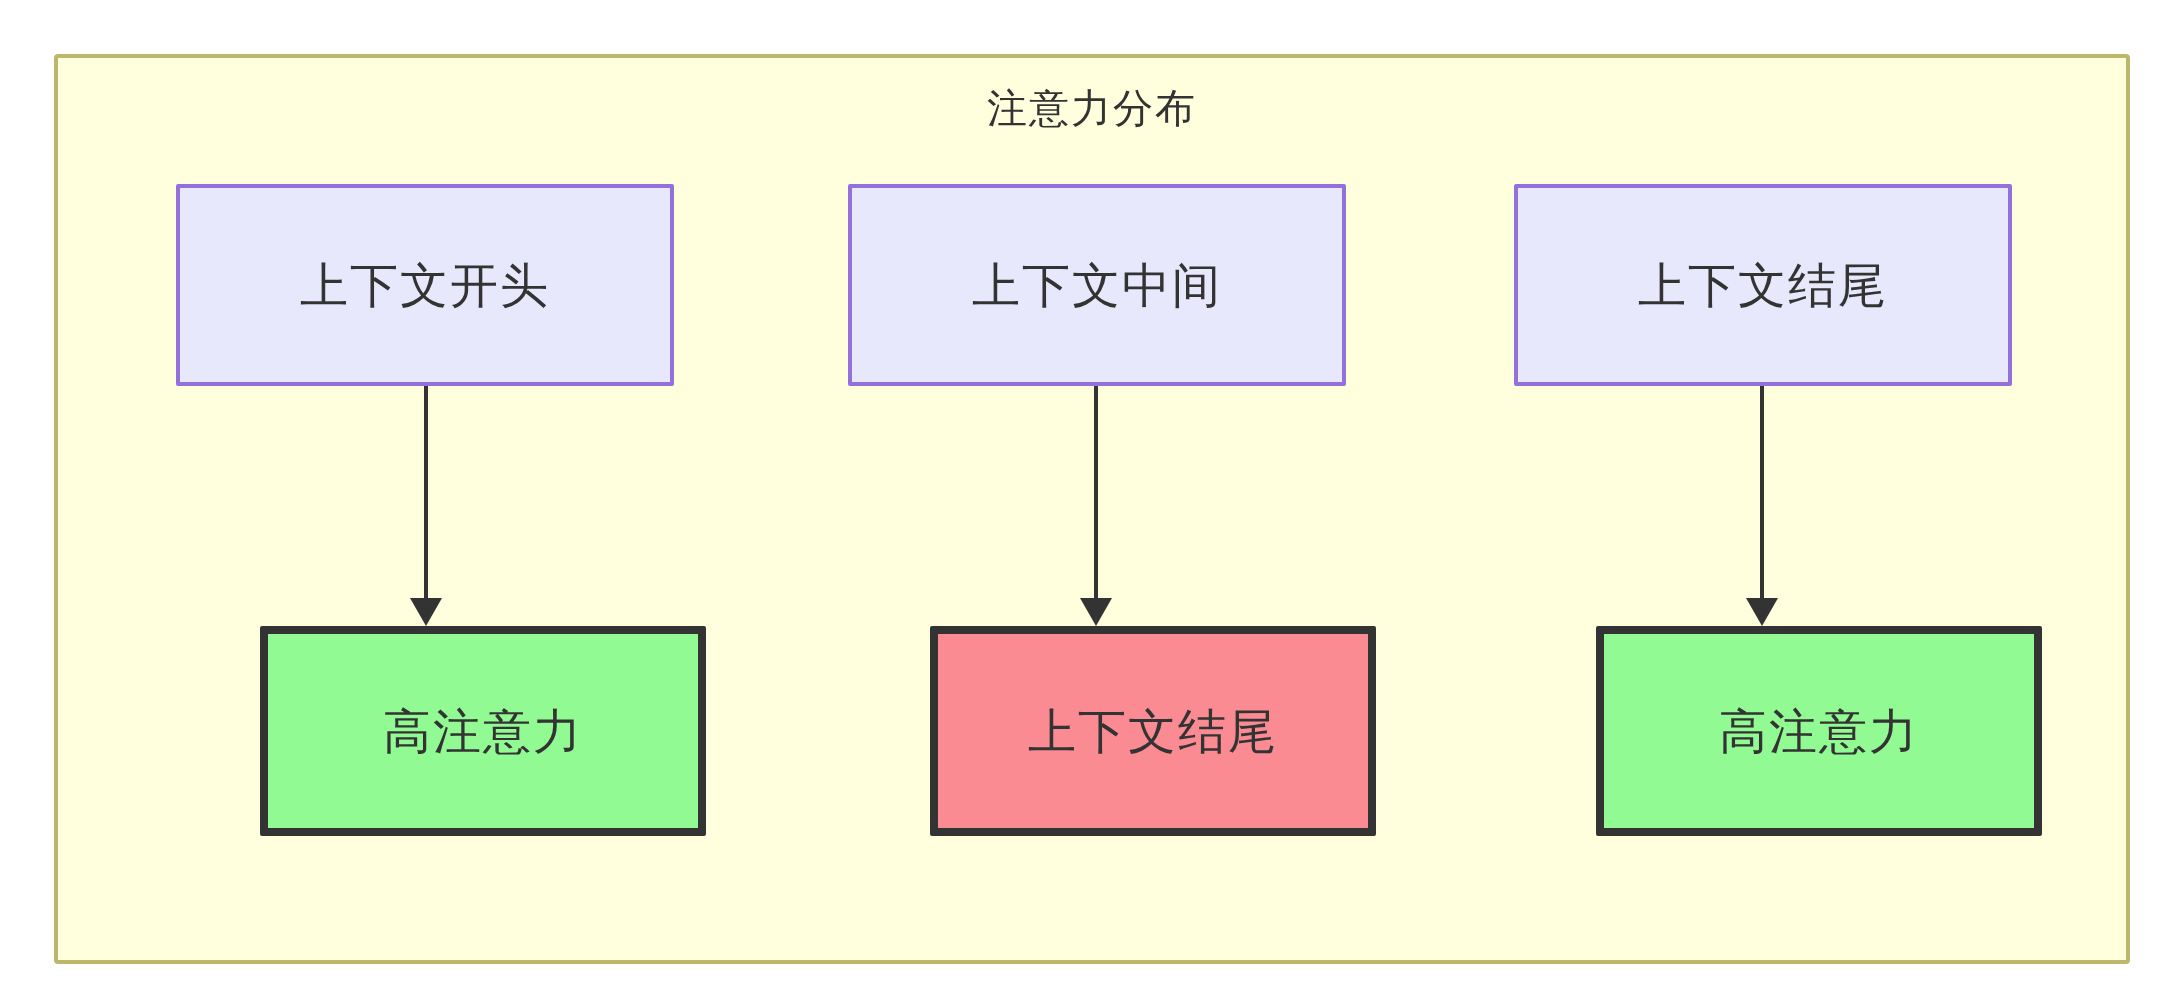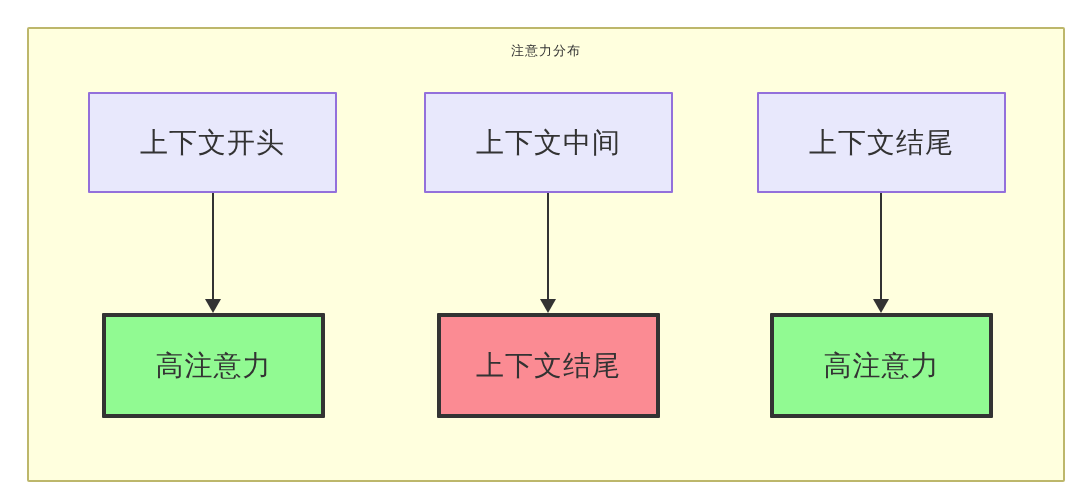--- a/index.html
+++ b/index.html
@@ -33,51 +33,52 @@
     border: 2px solid #bdb76b;
     border-radius: 2px;
   }
 
   .subgraph-title {
     position: absolute;
     top: 14px;
     left: 0;
     width: 100%;
     text-align: center;
-    font-size: 13px;
+    font-size: 20px;
     color: #333333;
     letter-spacing: 1px;
     line-height: 1.2;
   }
 
   
   .node {
     position: absolute;
     box-sizing: border-box;
     display: flex;
     align-items: center;
     justify-content: center;
-    font-size: 28px;
+    font-size: 24px;
     color: #333333;
     letter-spacing: 1px;
     text-align: center;
     border-radius: 1px;
   }
 
   .node.ctx {
     background: #e8e8fc;
     border: 2px solid #9370db;
     width: 249px;
     height: 101px;
   }
 
   .node.attn {
     width: 223px;
     height: 105px;
     border: 4px solid #333333;
+    margin-left: 28px;
   }
 
   .node.high {
     background: #91fa92;
   }
 
   .node.low {
     background: #fb8b93;
   }
 

